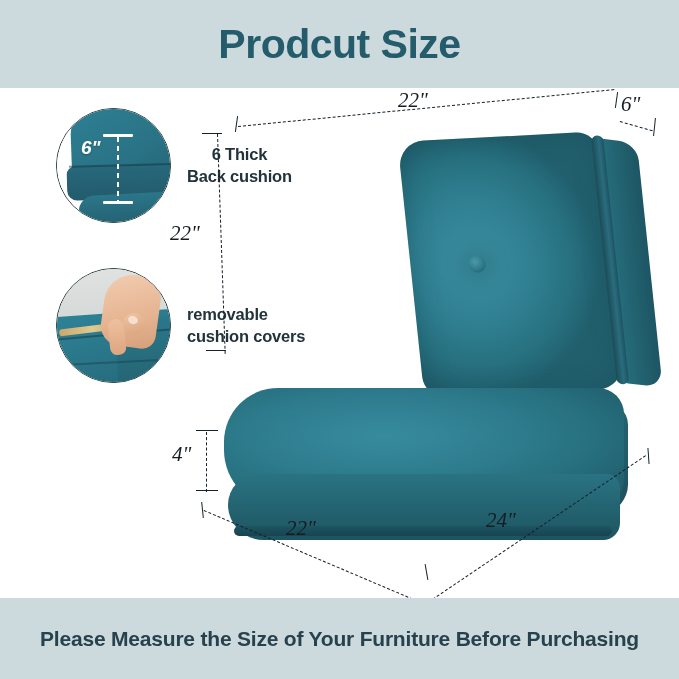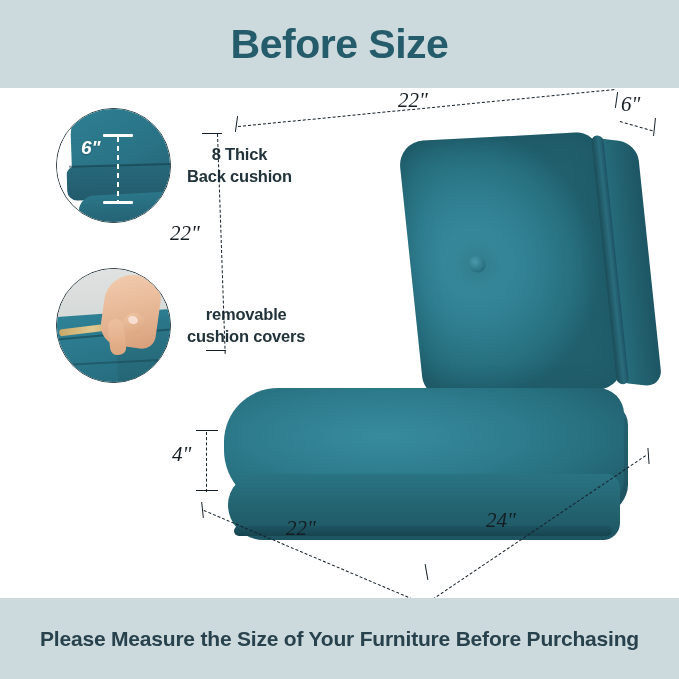--- a/index.html
+++ b/index.html
@@ -80,21 +80,21 @@
   .feature-label {
     margin-left: 16px;
     font-size: 16.5px;
     font-weight: bold;
     color: #22333b;
     line-height: 1.28;
     white-space: pre-line;
     letter-spacing: -0.2px;
   }
   #feature-1 .feature-label { text-align: center; }
-  #feature-2 .feature-label { text-align: center; }
+  #feature-2 .feature-label { text-align: left; }
 
   
   .c1-bg { position: absolute; inset: 0; background: #ffffff; }
   .c1-cushion-top {
     position: absolute;
     left: 14px; top: -6px;
     width: 128px; height: 78px;
     background: linear-gradient(150deg, #2e7f93 0%, #2a7386 55%, #246274 100%);
     border-radius: 30px 14px 6px 10px;
     transform: rotate(-2deg);
@@ -323,38 +323,38 @@
     border-left: 1.7px solid #14202a;
     transform-origin: 50% 50%;
   }
 </style>
 </head>
 <body>
 
 <div id="page">
 
   <div id="header-band" class="band">
-    <h1 id="page-title">Before Size</h1>
+    <h1 id="page-title">Prodcut Size</h1>
   </div>
 
   <div id="feature-1" class="feature">
     <div class="feature-circle">
       <div class="c1-bg"></div>
       <div class="c1-cushion-top"></div>
       <div class="c1-cushion-face"></div>
       <div class="c1-seam"></div>
       <div class="c1-cushion-bottom"></div>
       <div class="c1-dim">
         <div class="cap top"></div>
         <div class="stem"></div>
         <div class="cap bot"></div>
       </div>
       <div class="c1-dim-text">6"</div>
     </div>
-    <div class="feature-label">8 Thick
+    <div class="feature-label">6 Thick
 Back cushion</div>
   </div>
 
   <div id="feature-2" class="feature">
     <div class="feature-circle">
       <div class="c2-bg"></div>
       <div class="c2-cushion"></div>
       <div class="c2-cushion2"></div>
       <div class="c2-zipper"></div>
       <div class="c2-seam"></div>

